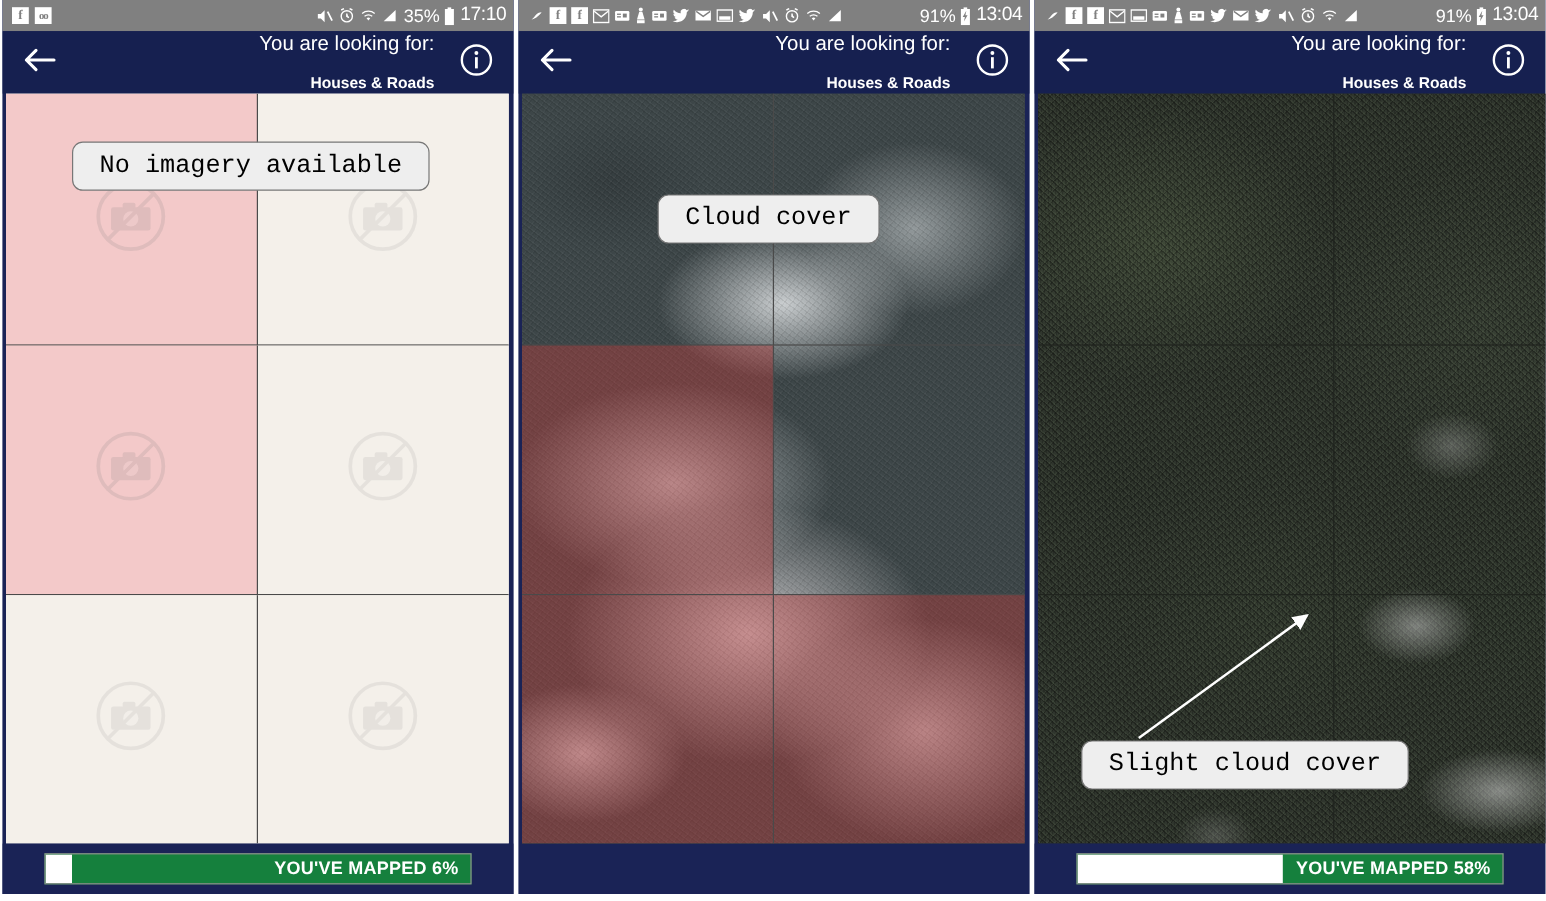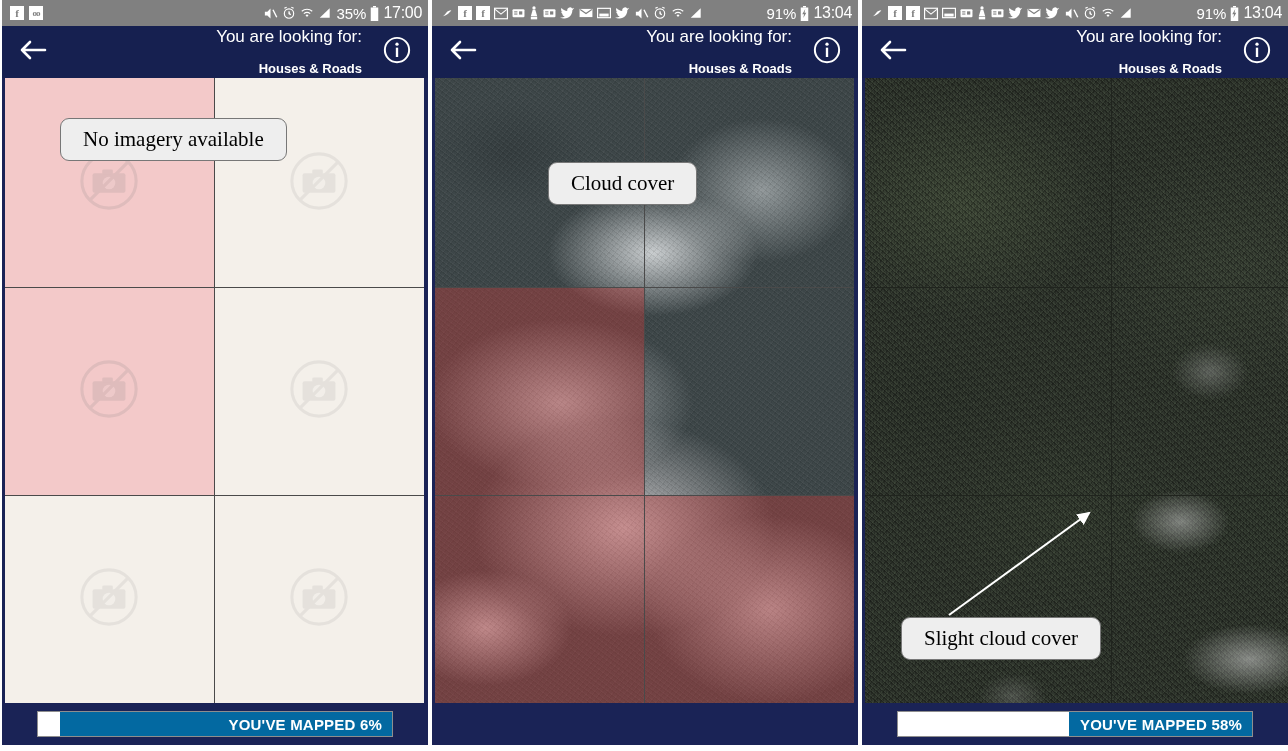--- a/index.html
+++ b/index.html
@@ -179,40 +179,40 @@
   .callout {
     position: absolute;
     background: #eeeeee;
     border: 1px solid #777777;
     border-radius: 9px;
     color: #000000;
     font-size: 21px;
     padding: 8px 22px;
     white-space: nowrap;
     box-sizing: border-box;
-    font-family: Liberation Serif, serif;
+    font-family: Liberation Mono, monospace;
   }
 
   
   .bottombar {
     position: absolute;
     left: 0;
     bottom: 0;
     width: 100%;
     height: 42px;
     background: #1a2356;
     display: flex;
     align-items: center;
     justify-content: center;
   }
   .progress-outer {
     position: relative;
     width: 356px;
     height: 26px;
-    background: #0369a1;
+    background: #15803d;
     border: 1px solid #8e8e8e;
     box-sizing: border-box;
     overflow: hidden;
   }
   .progress-fill {
     position: absolute;
     left: 0; top: 0; bottom: 0;
     background: #ffffff;
   }
   .progress-label {
@@ -263,21 +263,21 @@
               <path fill="#fff" d="M20 4v16H3L20 4z"></path>
             </svg>
         </span>
         <span class="sb-text sb-pct">35%</span>
         <span class="sb-ico">
           <svg width="9" height="15" viewBox="0 0 12 20">
               <rect x="4" y="0" width="4" height="2" fill="#fff"></rect>
               <rect x="1" y="2" width="10" height="18" fill="#fff"></rect>
             </svg>
         </span>
-        <span class="sb-time">17:00</span>
+        <span class="sb-time">17:10</span>
       </div>
     </div>
 
     <div class="appbar">
       <div class="appbar-back">
         <span>
           <svg width="30" height="24" viewBox="0 0 30 24">
               <path fill="none" stroke="#fff" stroke-width="2.6" stroke-linecap="round" stroke-linejoin="round" d="M27 12H4M12 4L4 12l8 8"></path>
             </svg>
         </span>

